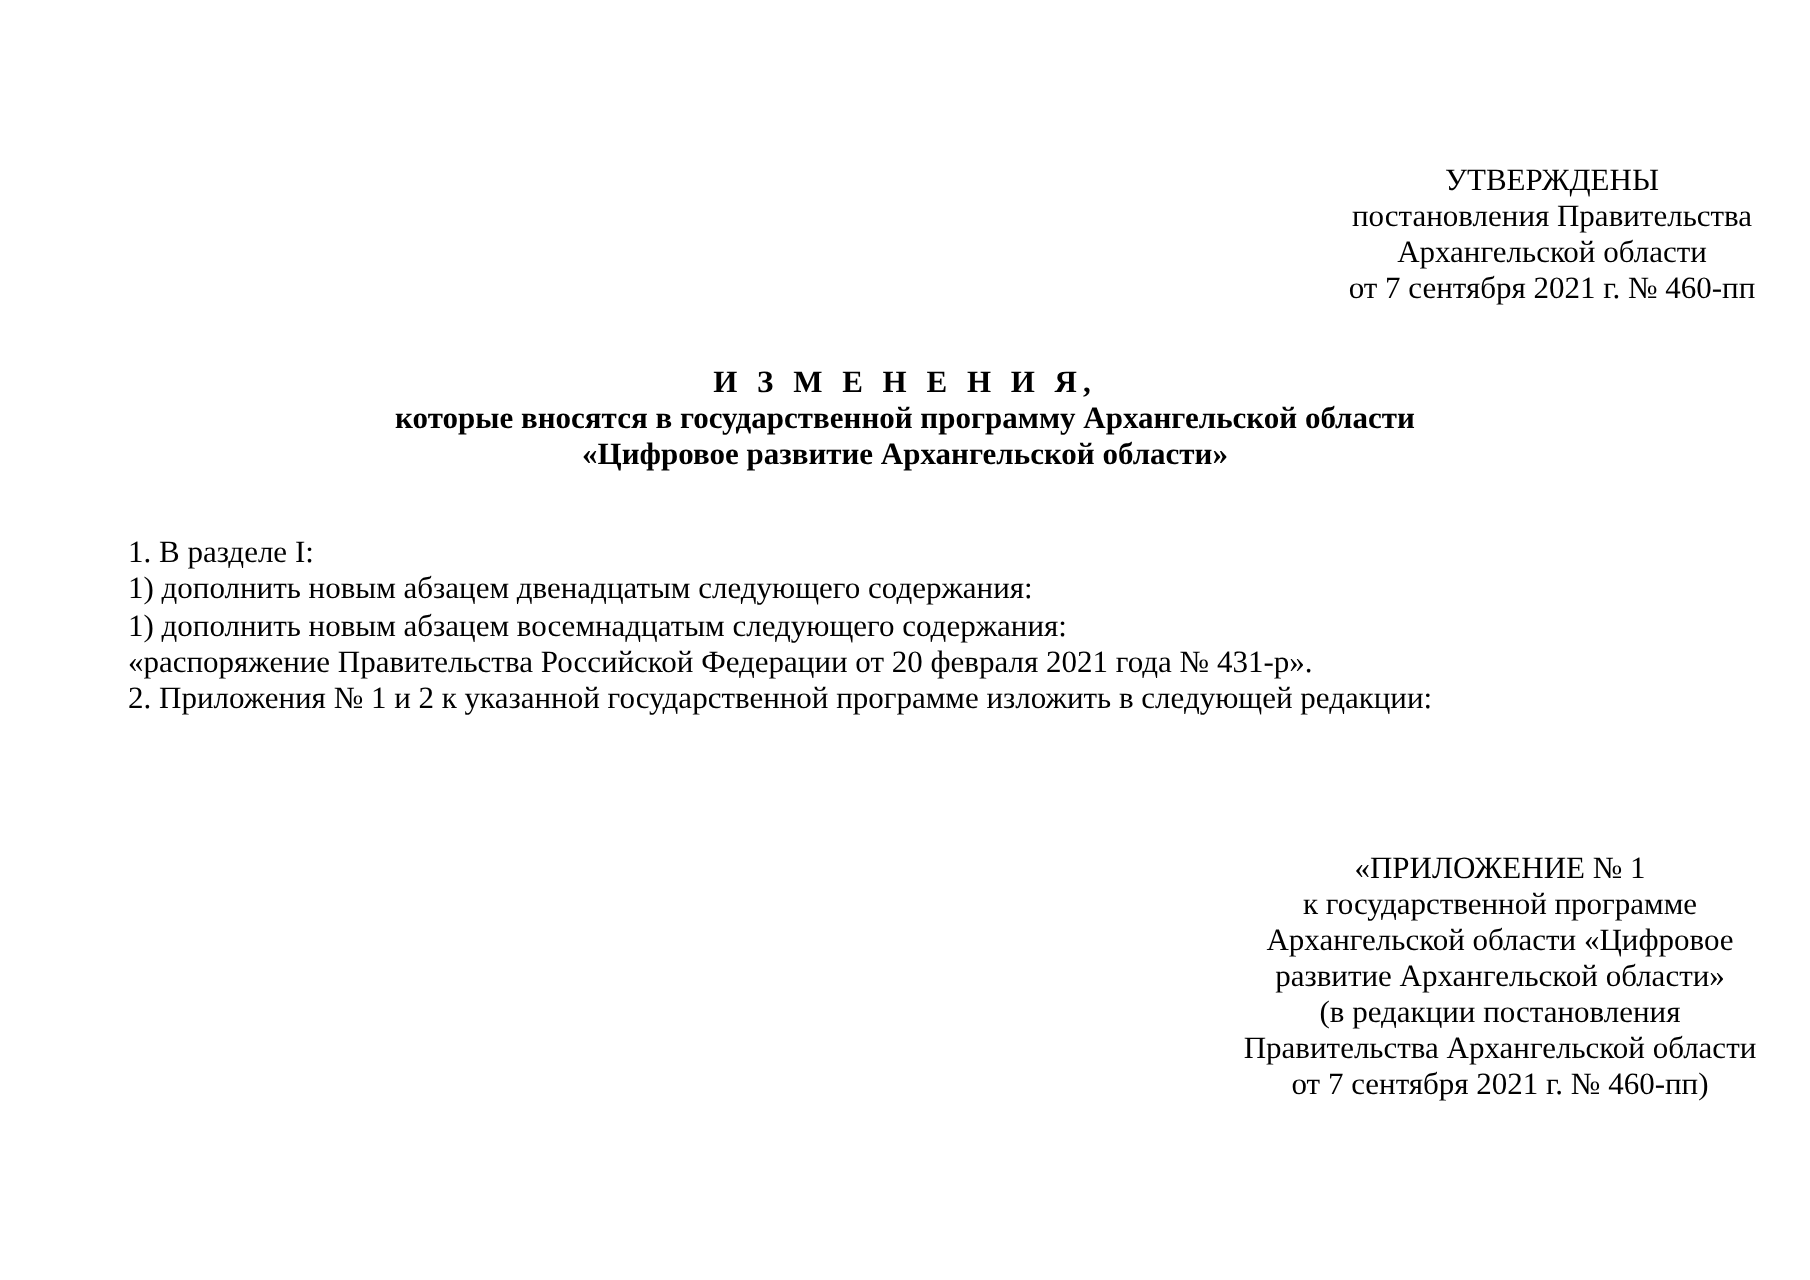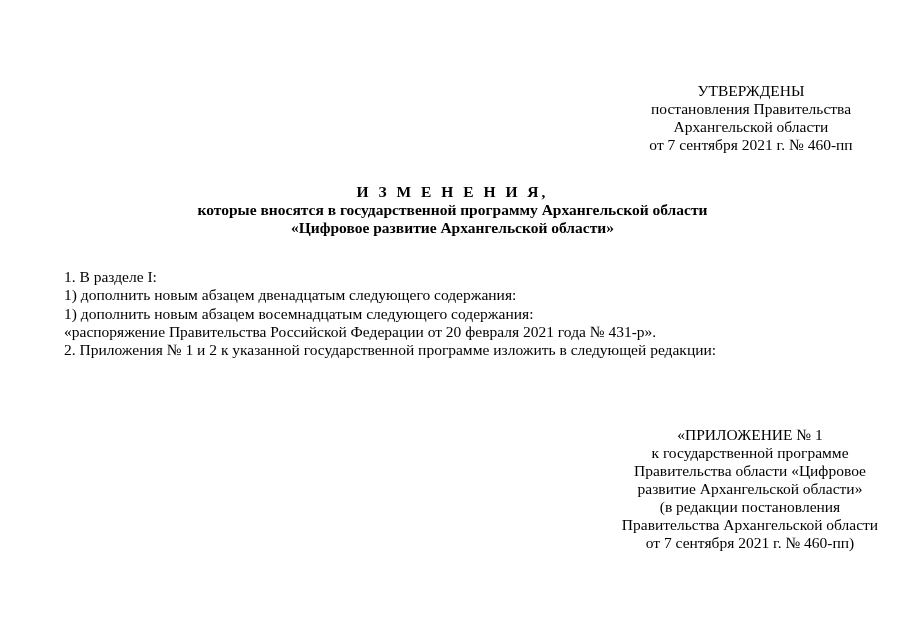--- a/index.html
+++ b/index.html
@@ -1,18 +1,18 @@
 <!DOCTYPE html>
 <html><head>
   <meta charset="utf-8">
   <style>
     html, body { margin: 0; padding: 0; background: #ffffff; }
     body { width: 905px; height: 640px; position: relative; overflow: hidden;
            font-family: "Liberation Serif", "DejaVu Serif", serif; color: #000; font-size: 15.5px; }
-    .approval { position: absolute; left: 631px; top: 82px; width: 240px; text-align: center; line-height: 18px; }
+    .approval { position: absolute; left: 656px; top: 82px; width: 240px; text-align: center; line-height: 18px; }
     .approval .l { white-space: nowrap; }
     .title-block { position: absolute; left: 0; top: 183px; width: 905px; text-align: center; font-weight: bold; line-height: 18px; }
     .title-block .main { letter-spacing: 3px; }
     .body { position: absolute; left: 23px; top: 268px; width: 855px; line-height: 18.3px; }
     .p { white-space: nowrap; }
     .indent { padding-left: 41px; }
     .justify { text-align: justify; text-align-last: justify; white-space: normal; text-indent: 41px; }
     .appendix { position: absolute; left: 605px; top: 426px; width: 290px; text-align: center; line-height: 18px; }
   </style>
 </head>
@@ -35,18 +35,18 @@
   <div class="p indent">1.  В разделе I:</div>
   <div class="p indent">1)  дополнить новым абзацем двенадцатым следующего содержания:</div>
   <div class="p indent">1)  дополнить новым абзацем восемнадцатым следующего содержания:</div>
   <div class="p indent">«распоряжение Правительства Российской Федерации от 20 февраля 2021 года № 431-р».</div>
   <div class="p indent">2.  Приложения № 1 и 2 к указанной государственной программе изложить в следующей редакции:</div>
 </div>
 
 <div class="appendix">
   <div>«ПРИЛОЖЕНИЕ № 1</div>
   <div>к государственной программе</div>
-  <div>Правительства области «Цифровое</div>
+  <div>Архангельской области «Цифровое</div>
   <div>развитие Архангельской области»</div>
   <div>(в редакции постановления</div>
   <div>Правительства Архангельской области</div>
   <div>от 7 сентября 2021 г. № 460-пп)</div>
 </div>
 
 </body></html>

